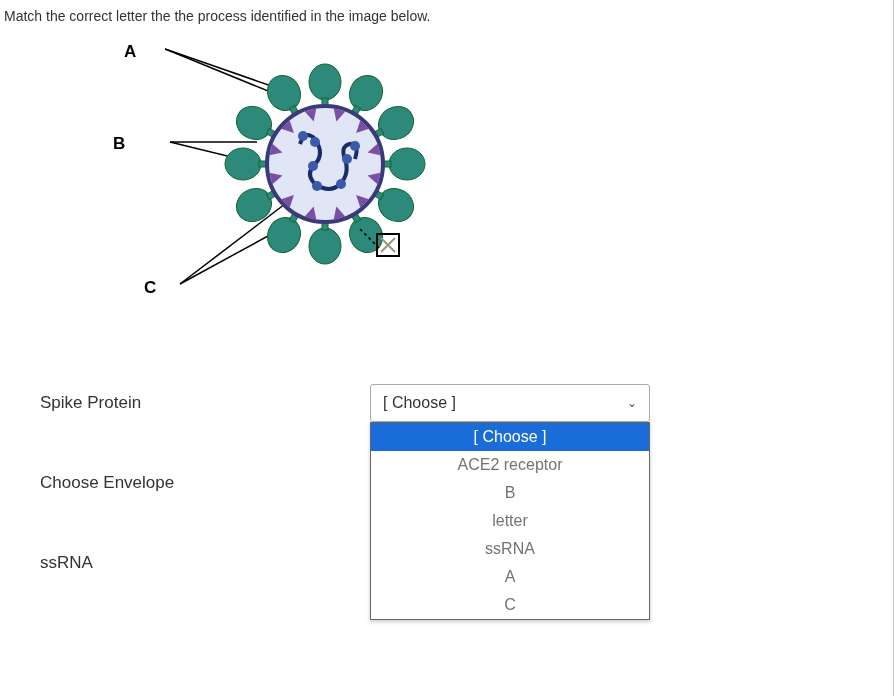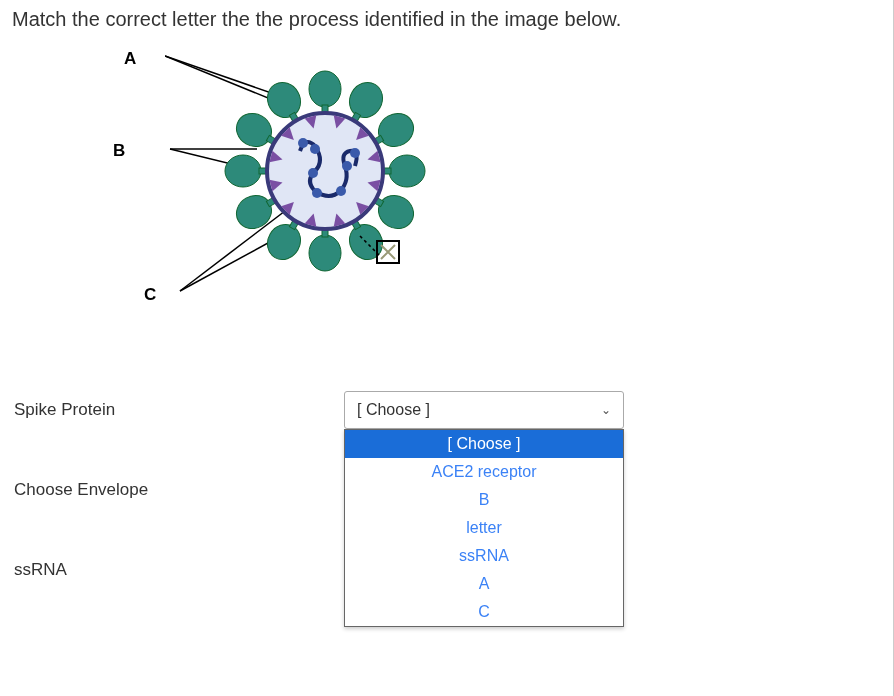--- a/index.html
+++ b/index.html
@@ -10,23 +10,23 @@
     body {
       font-family: -apple-system, BlinkMacSystemFont, "Segoe UI", Helvetica, Arial, sans-serif;
       background: #fff;
       padding: 0;
       width: 894px;
       height: 696px;
       position: relative;
       border-right: 1px solid #ccc;
     }
     .question-text {
-      font-size: 20px;
+      font-size: 14px;
       color: #333;
-      padding: 8px 12px 0 12px;
+      padding: 8px 12px 0 4px;
     }
     .image-area {
       position: relative;
       width: 420px;
       height: 290px;
       margin-left: 80px;
       margin-top: 10px;
     }
     .label-a {
       position: absolute;
@@ -49,21 +49,21 @@
       font-weight: bold;
       font-size: 17px;
     }
     .virus-svg {
       position: absolute;
       left: 85px;
       top: 0;
     }
     .match-rows {
       margin-top: 60px;
-      padding-left: 14px;
+      padding-left: 40px;
       position: relative;
     }
     .match-row {
       display: flex;
       align-items: center;
       height: 38px;
       margin-bottom: 42px;
     }
     .match-label {
       width: 330px;
@@ -99,21 +99,21 @@
       left: 0;
       width: 280px;
       background: #fff;
       border: 1px solid #666;
       z-index: 10;
       box-shadow: 0 2px 4px rgba(0,0,0,0.2);
     }
     .dropdown-option {
       padding: 2px 10px;
       font-size: 16px;
-      color: #3b82f6;
+      color: #737373;
       cursor: pointer;
       line-height: 1.5;
     }
     .dropdown-option.highlighted {
       background: #1a6dd8;
       color: #fff;
     }
   </style>
 </head>
 <body>

